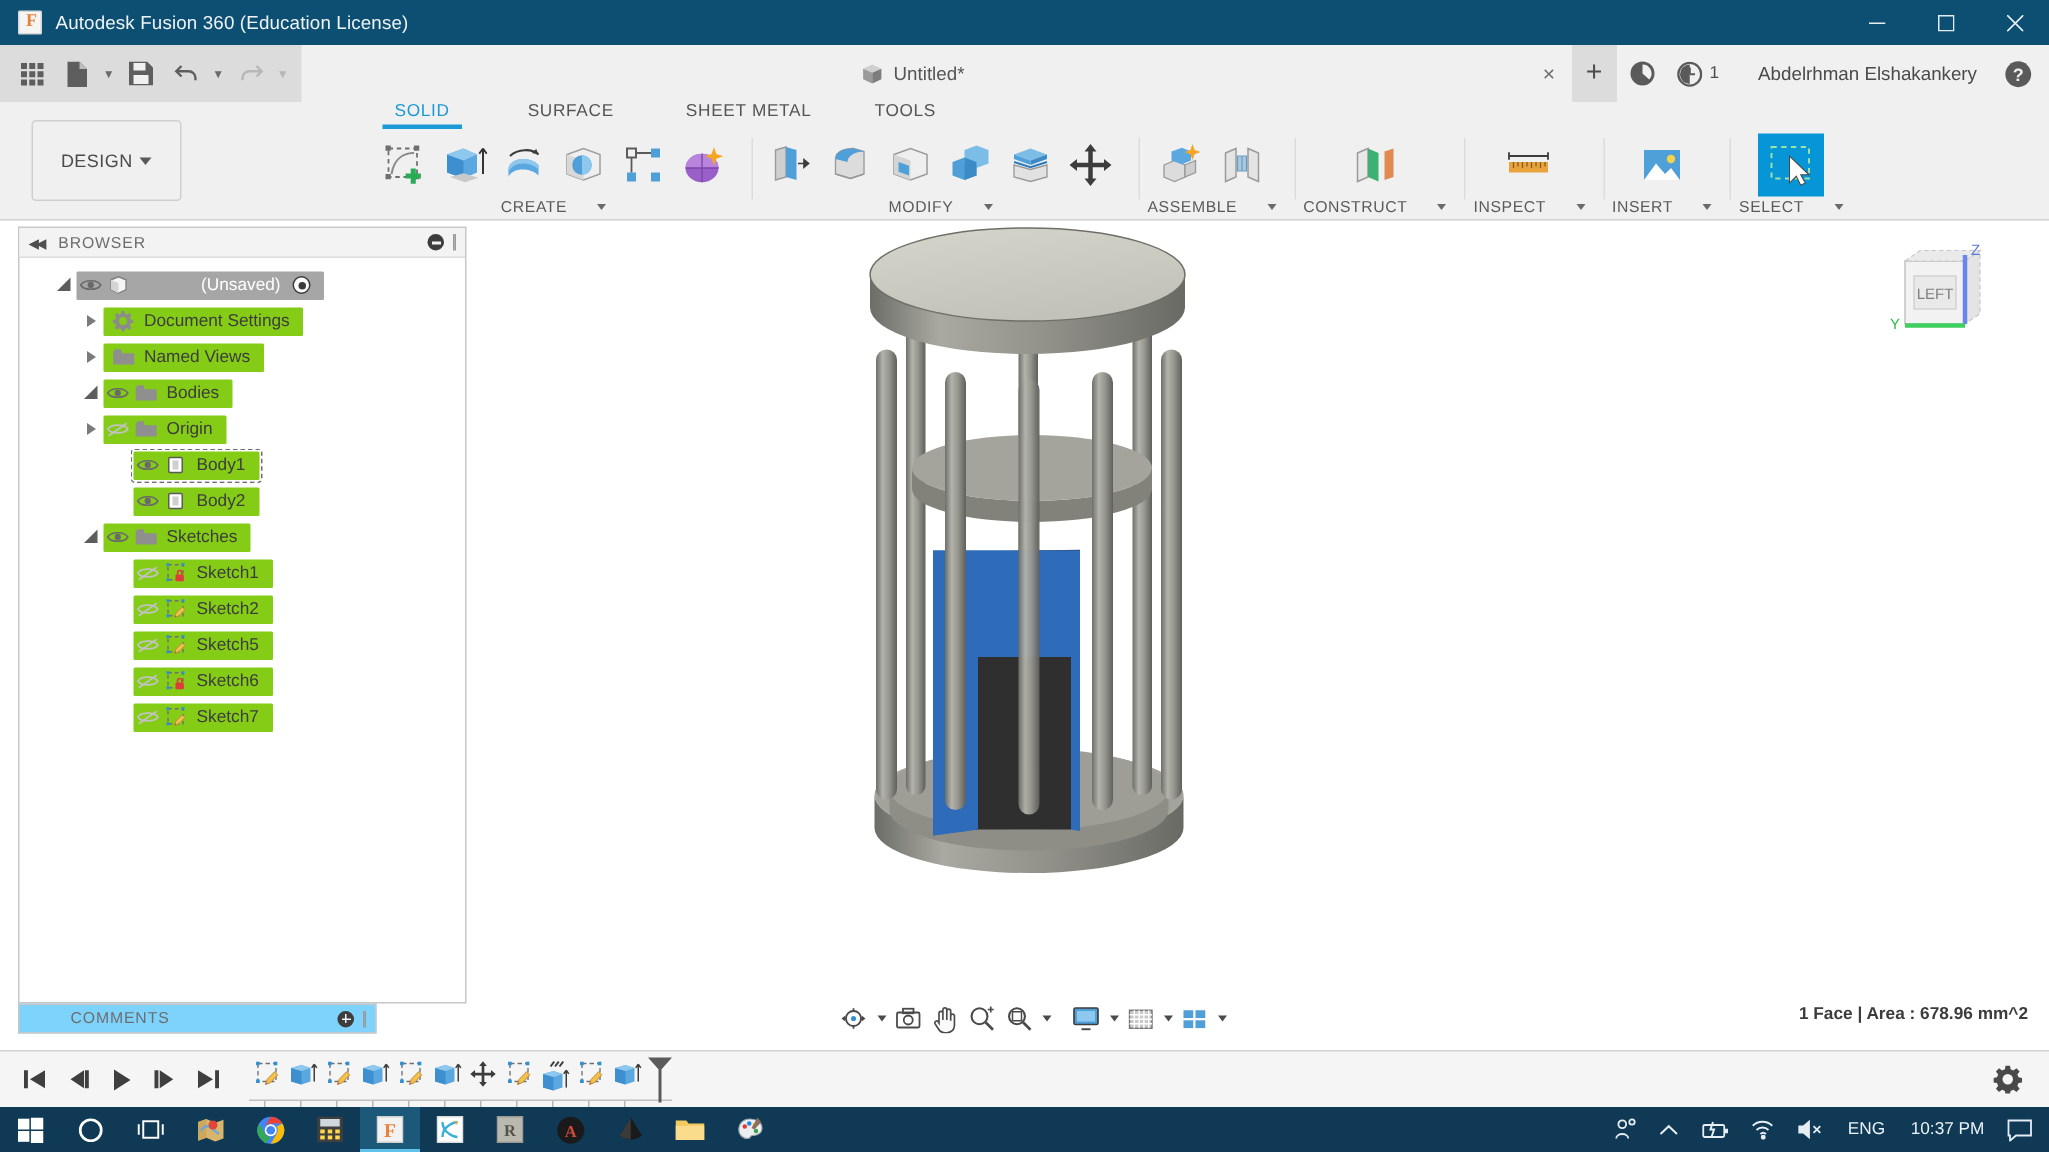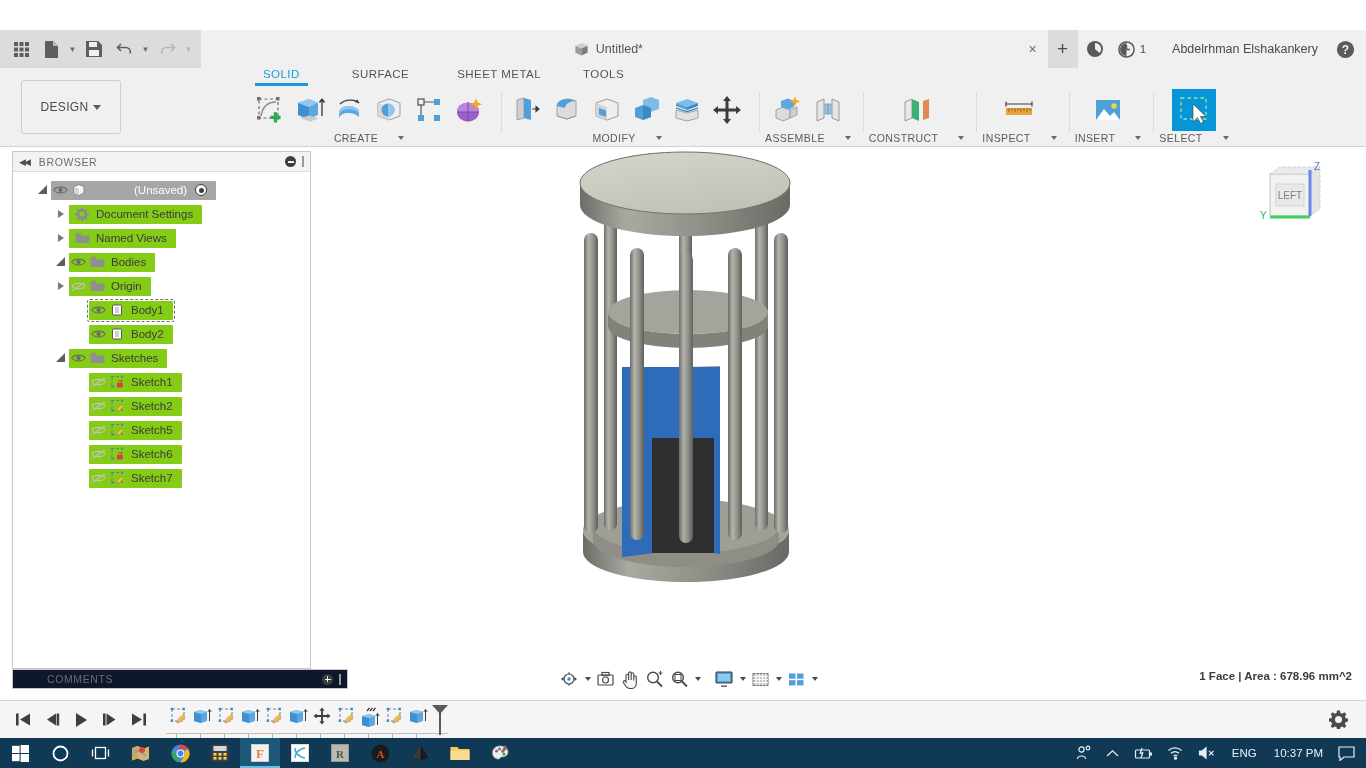--- a/index.html
+++ b/index.html
@@ -145,22 +145,22 @@
   .eye.off { color: #c2c2c2; }
   .lbl { padding-left: 5px; white-space: nowrap; }
   .node.root .lbl { color: #ffffff; padding-left: 6px; margin-left: 40px; }
   .nic { width: 18px; display:flex; align-items:center; justify-content:center; flex:none; }
   .radio { width: 12px; height: 12px; border-radius: 50%; border: 1.5px solid #3b3b3b; background: #fff;
            margin-left: 8px; position: relative; flex:none; }
   .radio::after { content:""; position:absolute; left:2.5px; top:2.5px; width:5px; height:5px; border-radius:50%; background:#3b3b3b;}
   .sel-outline { outline: 1.5px dashed #6f6f6f; outline-offset: 1px; }
 
   .comments {
-    position: absolute; left: 12px; top: 669px; width: 336px; height: 20px;
-    background: #0f172a; border: 1px solid #c8c8c8;
+    position: absolute; left: 12px; top: 669px; width: 239px; height: 20px;
+    background: #7dd3fc; border: 1px solid #c8c8c8;
     display: flex; align-items: center; padding: 0 6px;
   }
   .comments .ttl { font-size: 10.5px; color: #6d6d6d; letter-spacing: .6px; flex: 1; padding-left: 28px; }
   .plus-btn { width: 11px; height: 11px; border-radius: 50%; background: #3d3d3d; position: relative; }
   .plus-btn::after { content:""; position:absolute; left:2.5px; top:5px; width:6px; height:1.5px; background:#f3f3f3;}
   .plus-btn::before { content:""; position:absolute; left:4.7px; top:2.7px; width:1.5px; height:6px; background:#f3f3f3;}
 
   
   .canvas {
     position: absolute; left: 312px; top: 148px; width: 1054px; height: 545px;
@@ -213,20 +213,40 @@
   .tray { margin-left: auto; display: flex; align-items: center; padding-right: 4px; }
   .tray-ic { height: 30px; display:flex; align-items:center; justify-content:center; padding: 0 7px; color:#e6eef3; }
   .tray-txt { color:#eaf1f5; font-size: 11.5px; padding: 0 9px; }
   .tray-clock { color:#eaf1f5; font-size: 11.5px; padding: 0 8px; }
 </style>
 </head>
 <body>
 
 <div class="app">
 
+  <div class="titlebar">
+    <div class="tb-icon"></div>
+    <div class="tb-title">Autodesk Fusion 360 (Education License)</div>
+    <div class="tb-spacer"></div>
+    <div class="win-btn">
+      <svg width="11" height="11" viewBox="0 0 11 11">
+          <rect x="0" y="5" width="11" height="1" fill="currentColor"></rect>
+        </svg>
+    </div>
+    <div class="win-btn">
+      <svg width="11" height="11" viewBox="0 0 11 11">
+          <rect x="0.5" y="0.5" width="10" height="10" fill="none" stroke="currentColor"></rect>
+        </svg>
+    </div>
+    <div class="win-btn close">
+      <svg width="11" height="11" viewBox="0 0 11 11">
+          <path d="M0 0 L11 11 M11 0 L0 11" stroke="currentColor" stroke-width="1.1" fill="none"></path>
+        </svg>
+    </div>
+  </div>
 
   <div class="qab">
     <div class="qab-left">
       <div class="qab-btn">
         <svg width="17" height="17" viewBox="0 0 17 17" fill="currentColor">
           <rect x="1" y="1" width="4" height="4"></rect>
             <rect x="6.5" y="1" width="4" height="4"></rect>
             <rect x="12" y="1" width="4" height="4"></rect>
           <rect x="1" y="6.5" width="4" height="4"></rect>
             <rect x="6.5" y="6.5" width="4" height="4"></rect>

